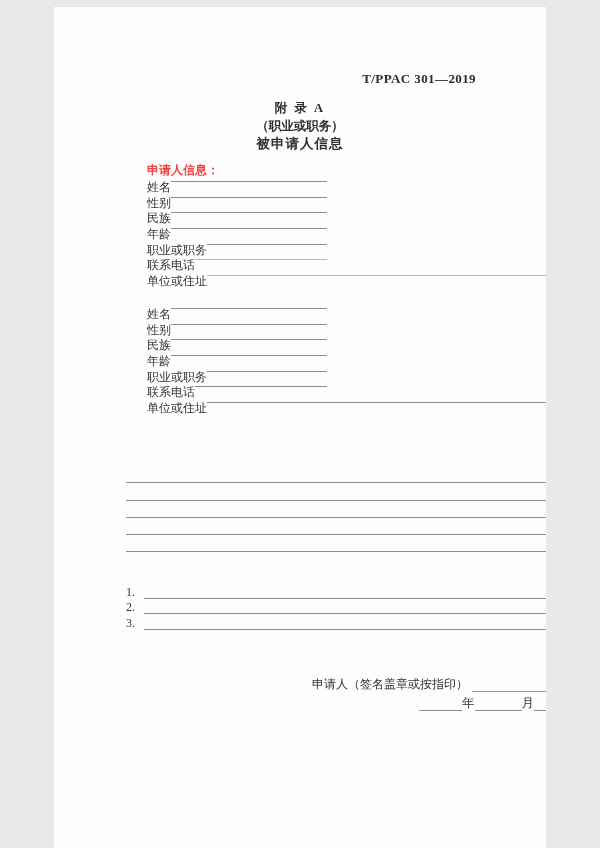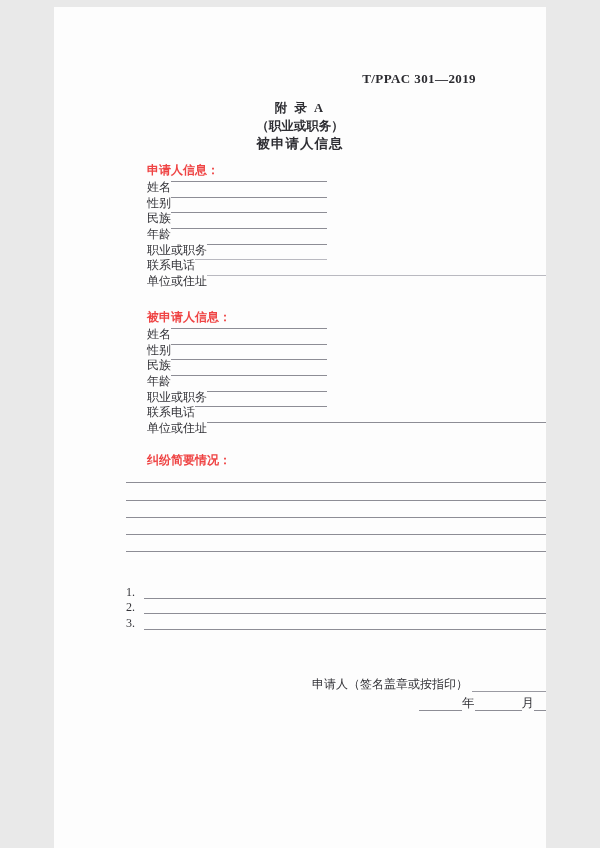--- a/index.html
+++ b/index.html
@@ -110,21 +110,20 @@
       <span class="flabel">联系电话</span>
       <span class="fline"></span>
     </div>
     <div class="field-row wide light">
       <span class="flabel">单位或住址</span>
       <span class="fline"></span>
     </div>
   </div>
 
   <div class="section" style="top:300px;">
-    <div class="sec-heading">被申请人信息：</div>
     <div class="field-row std">
       <span class="flabel">姓名</span>
       <span class="fline"></span>
     </div>
     <div class="field-row std">
       <span class="flabel">性别</span>
       <span class="fline"></span>
     </div>
     <div class="field-row std">
       <span class="flabel">民族</span>
@@ -141,23 +140,20 @@
     <div class="field-row std">
       <span class="flabel">联系电话</span>
       <span class="fline"></span>
     </div>
     <div class="field-row wide">
       <span class="flabel">单位或住址</span>
       <span class="fline"></span>
     </div>
   </div>
 
-  <div class="section" style="top:443px;">
-    <div class="sec-heading">纠纷简要情况：</div>
-  </div>
   <div class="rule-lines" style="top:459px;">
     <div class="rule-line"></div>
     <div class="rule-line"></div>
     <div class="rule-line"></div>
     <div class="rule-line"></div>
     <div class="rule-line"></div>
   </div>
 
   <div class="numbered-rows" style="top:576px;">
     <div class="num-row">

